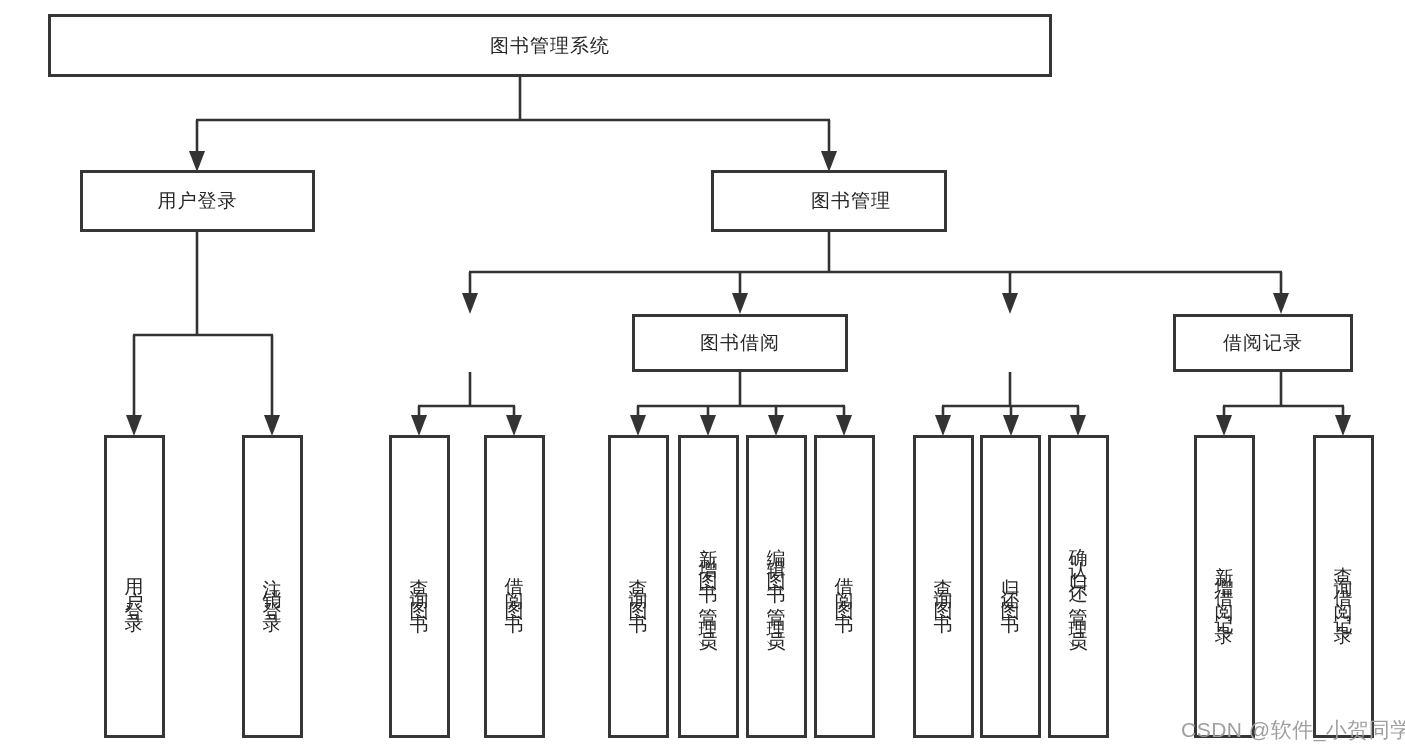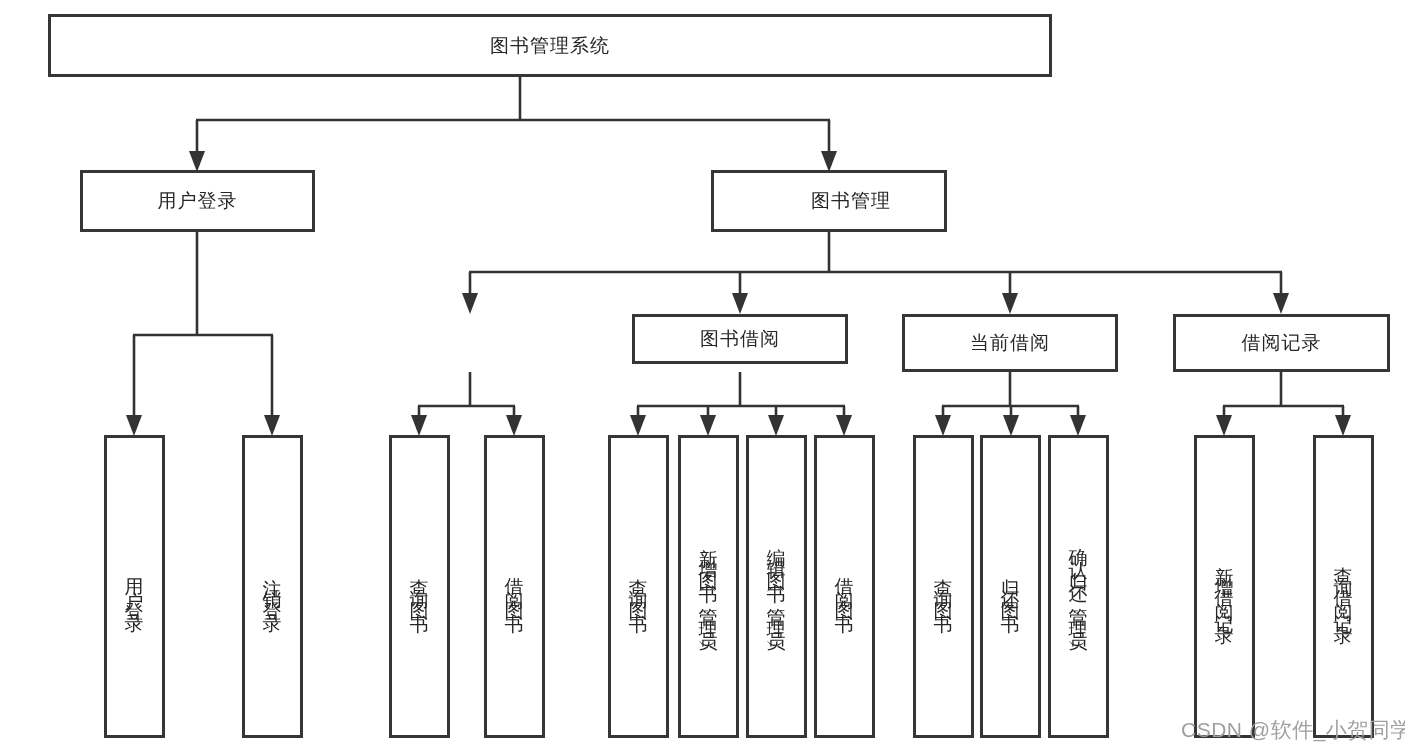--- a/index.html
+++ b/index.html
@@ -127,27 +127,24 @@
     <span class="hlabel">图书管理系统</span>
   </div>
 
   <div class="box" style="left:80px; top:170px; width:235px; height:62px;">
     <span class="hlabel">用户登录</span>
   </div>
   <div class="box" style="left:711px; top:170px; width:236px; height:62px;padding-left:44px;">
     <span class="hlabel">图书管理</span>
   </div>
 
-  <div class="box" style="left:632px; top:314px; width:216px; height:50px;">
+  <div class="box" style="left:632px; top:314px; width:216px; height:58px;">
     <span class="hlabel">图书借阅</span>
   </div>
-  <div class="box" style="left:902px; top:314px; width:216px; height:58px;">
-    <span class="hlabel">当前借阅</span>
-  </div>
-  <div class="box" style="left:1173px; top:314px; width:217px; height:58px;">
+  <div class="box" style="left:1173px; top:314px; width:180px; height:58px;">
     <span class="hlabel">借阅记录</span>
   </div>
 
   <div class="box leaf" style="left:104px;">
     <span class="vlabel">用户登录</span>
   </div>
   <div class="box leaf" style="left:242px;">
     <span class="vlabel">注销登录</span>
   </div>
 

